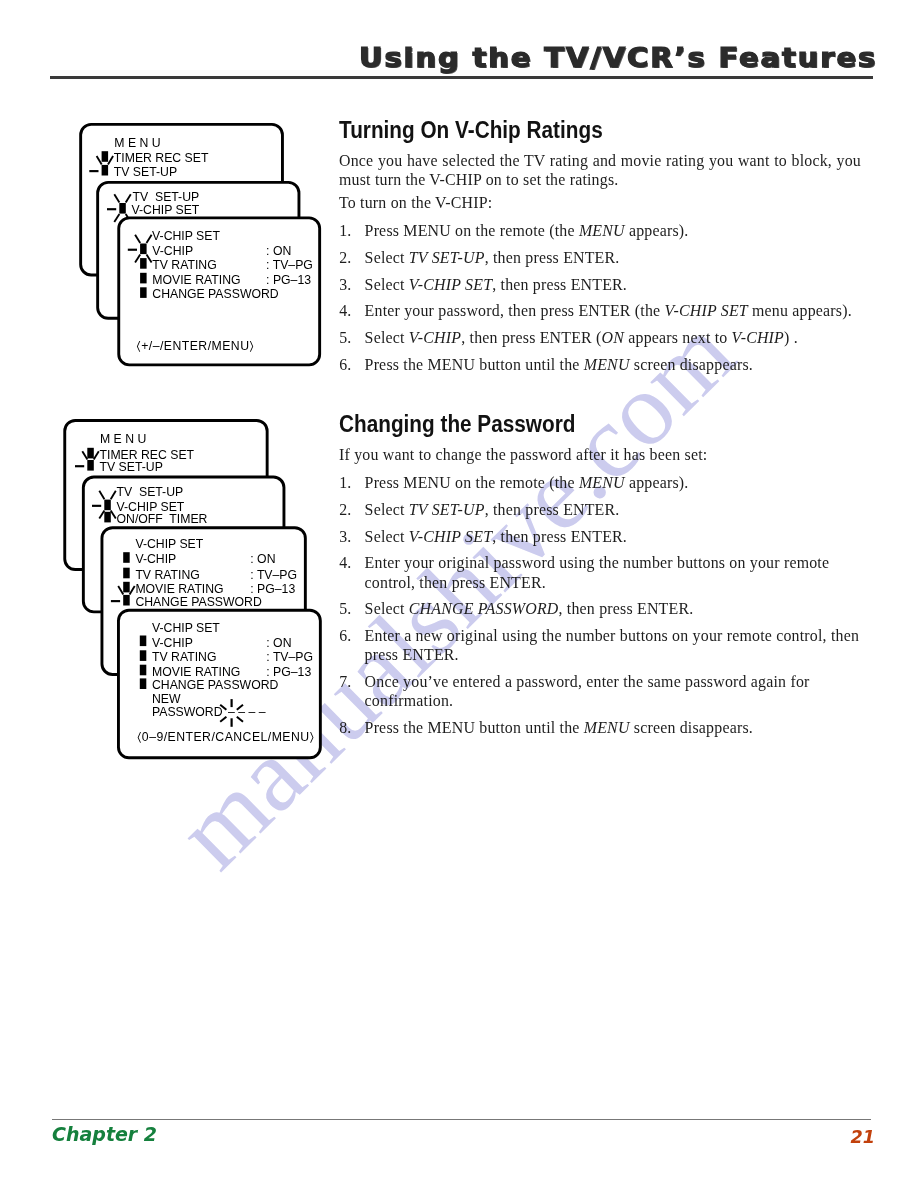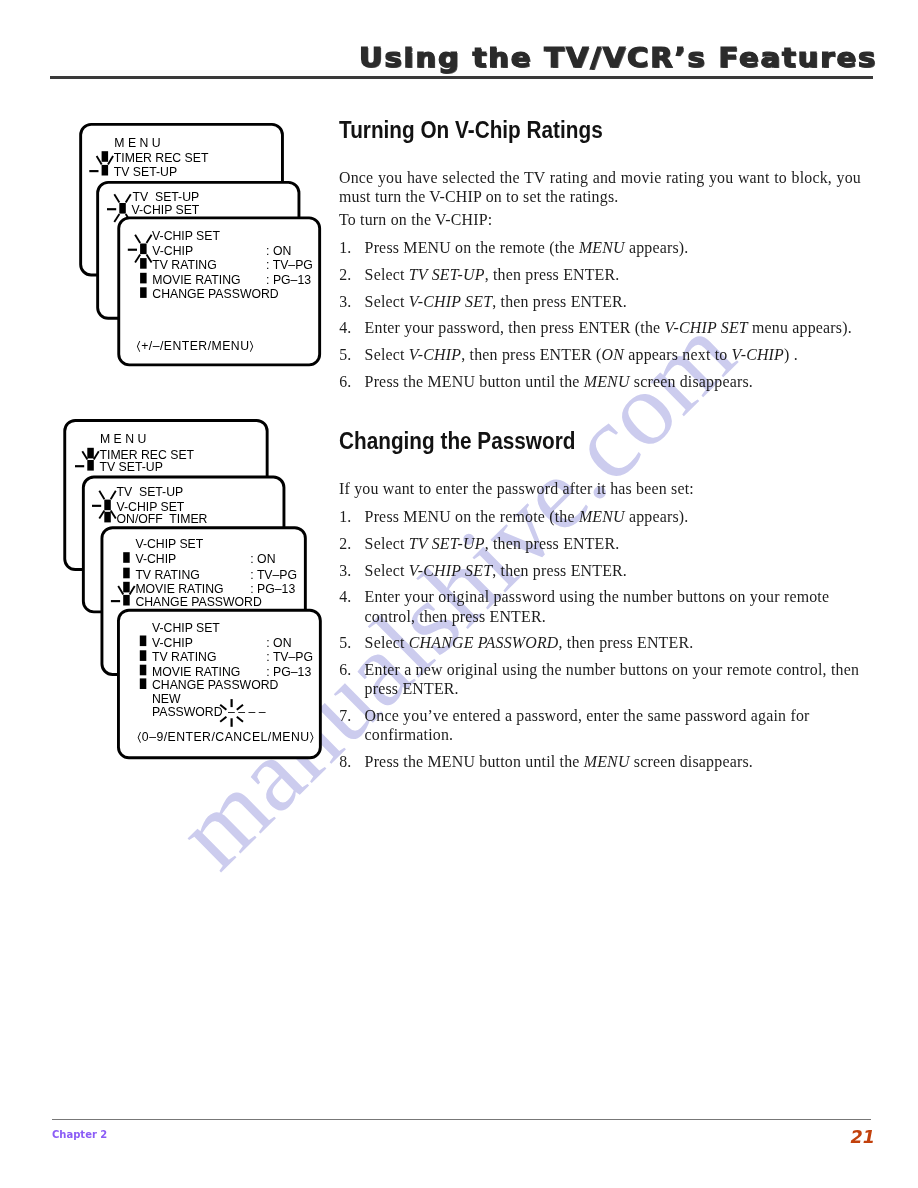--- a/index.html
+++ b/index.html
@@ -23,22 +23,22 @@
   }
 
   
   #footer-rule{
     position:absolute; left:51.5px; top:1119.4px; width:819px; height:1px;
     background:#777;
   }
   #footer-chapter{
     position:absolute; left:52px; top:1127.4px;
     font-family:"DejaVu Sans",sans-serif;
-    font-weight:bold; font-size:10px;
-    line-height:15.3px; color:#8b5cf6; letter-spacing:0px;
+    font-weight:bold; font-style:italic; font-size:19px;
+    line-height:15.3px; color:#15803d; letter-spacing:0px;
   }
   #footer-page{
     position:absolute; left:850.5px; top:1128.5px;
     font-family:"DejaVu Sans",sans-serif;
     font-weight:bold; font-style:italic; font-size:17.6px;
     line-height:17.6px; color:#c2410c;
   }
 
   
   .col-right{position:absolute; left:339px; top:119px; width:522px;}
@@ -48,21 +48,21 @@
     font-weight:bold; font-size:23.3px; color:#121212; margin:0;
     line-height:23px; height:23px;
     transform:scaleX(0.891); transform-origin:left center;
     white-space:nowrap;
   }
   p.body{
     font-family:"Liberation Serif",serif;
     font-size:15.9px; line-height:19.1px; color:#1d1d1d; margin:0;
     text-align:justify; letter-spacing:0.2px;
   }
-  p.intro{margin-top:26px;}
+  p.intro{margin-top:9px;}
   p.lead{margin-top:4px;}
   ol.steps{margin:0; padding:0; list-style:none; margin-top:9px;}
   ol.steps li{
     position:relative; padding-left:25.6px;
     font-family:"Liberation Serif",serif;
     font-size:15.9px; line-height:19.1px; color:#1d1d1d;
     margin-bottom:7.6px; letter-spacing:0.2px;
   }
   ol.steps li .num{position:absolute; left:0.2px; top:0;}
   ol.steps li i, p.body i{font-style:italic;}
@@ -104,21 +104,21 @@
           <li><span class="num">1.</span><span class="stxt">Press MENU on the remote (the <i>MENU</i> appears).</span></li>
           <li><span class="num">2.</span><span class="stxt">Select <i>TV SET-UP</i>, then press ENTER.</span></li>
           <li><span class="num">3.</span><span class="stxt">Select <i>V-CHIP SET</i>, then press ENTER.</span></li>
           <li><span class="num">4.</span><span class="stxt">Enter your password, then press ENTER (the <i>V-CHIP SET</i> menu appears).</span></li>
           <li><span class="num">5.</span><span class="stxt">Select <i>V-CHIP</i>, then press ENTER (<i>ON</i> appears next to <i>V-CHIP</i>) .</span></li>
           <li><span class="num">6.</span><span class="stxt">Press the MENU button until the <i>MENU</i> screen disappears.</span></li>
         </ol>
       </div>
       <div class="section" id="sec2">
         <h2 class="sec">Changing the Password</h2>
-        <p class="body intro">If you want to enter the password after it has been set:</p>
+        <p class="body intro">If you want to change the password after it has been set:</p>
         <ol class="steps">
           <li><span class="num">1.</span><span class="stxt">Press MENU on the remote (the <i>MENU</i> appears).</span></li>
           <li><span class="num">2.</span><span class="stxt">Select <i>TV SET-UP</i>, then press ENTER.</span></li>
           <li><span class="num">3.</span><span class="stxt">Select <i>V-CHIP SET</i>, then press ENTER.</span></li>
           <li><span class="num">4.</span><span class="stxt">Enter your original password using the number buttons on your remote control, then press ENTER.</span></li>
           <li><span class="num">5.</span><span class="stxt">Select <i>CHANGE PASSWORD</i>, then press ENTER.</span></li>
           <li><span class="num">6.</span><span class="stxt">Enter a new original using the number buttons on your remote control, then press ENTER.</span></li>
           <li><span class="num">7.</span><span class="stxt">Once you’ve entered a password, enter the same password again for confirmation.</span></li>
           <li><span class="num">8.</span><span class="stxt">Press the MENU button until the <i>MENU</i> screen disappears.</span></li>
         </ol>

